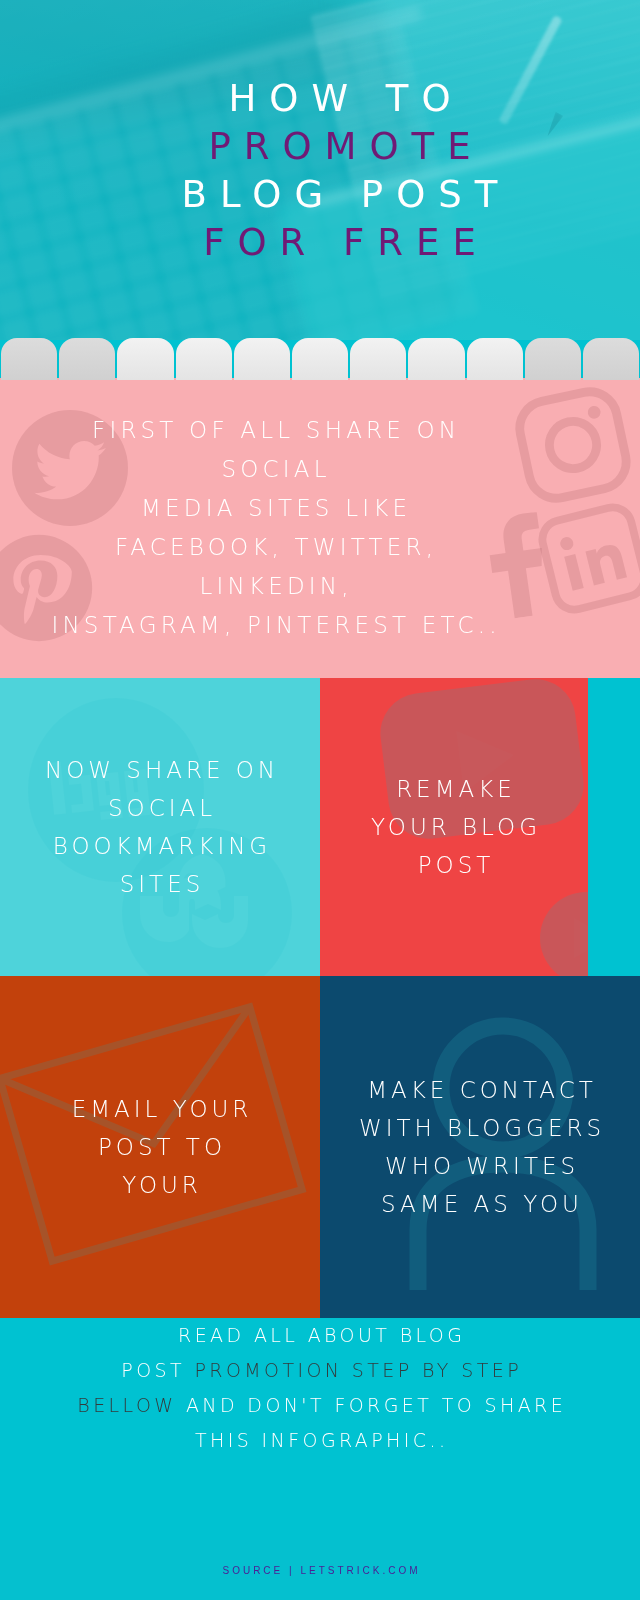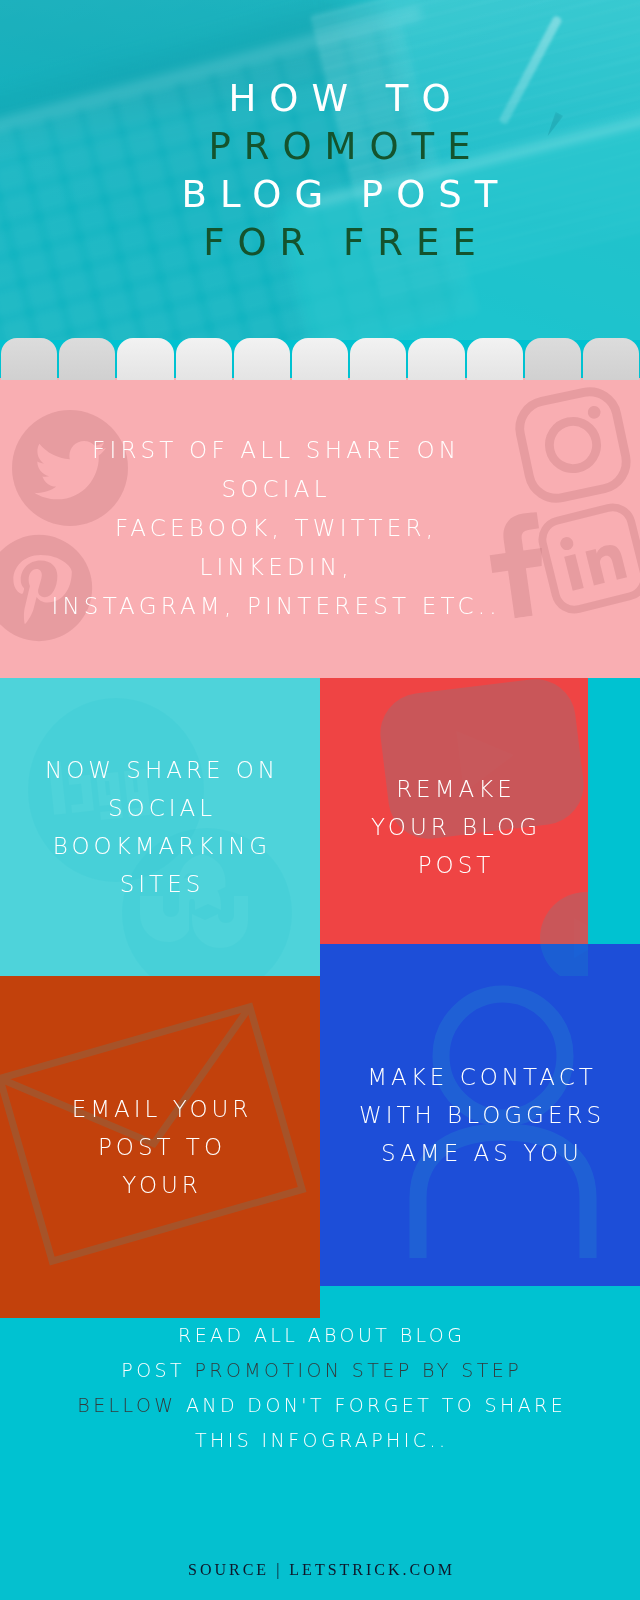--- a/index.html
+++ b/index.html
@@ -86,21 +86,21 @@
     position:absolute; left:0; top:0; width:640px; height:340px;
     display:flex; flex-direction:column; align-items:center; justify-content:center;
     gap:11px; z-index:5;padding-left:39px;
   }
   .title-line {
     font-size:37px; font-weight:400; letter-spacing:13px;
     text-indent:13px; line-height:1.0; white-space:nowrap;
     font-family:"DejaVu Sans", sans-serif;
   }
   .t-light { color:#ffffff; }
-  .t-dark  { color:#14532d; }
+  .t-dark  { color:#701a75; }
 
   
   .scallops {
     position:absolute; left:0; top:338px; width:640px; height:42px;
     display:flex; z-index:6;
   }
   .scallop {
     flex:1 1 0; height:42px; margin:0 1px;
     background:linear-gradient(180deg,#f2f2f2 0%, #e4e4e4 100%);
     border-radius:16px 16px 0 0;
@@ -131,21 +131,21 @@
   }
 
   
   .quad {
     position:absolute; overflow:hidden;
     display:flex; align-items:center; justify-content:center;
   }
   .q-tl { left:0;   top:678px;  width:320px; height:298px; background:#4ed3da; }
   .q-tr { left:320px;top:678px; width:268px; height:298px; background:#ef4444; }
   .q-bl { left:0;   top:976px;  width:320px; height:342px; background:#c2410c; }
-  .q-br { left:320px;top:944px; width:320px; height:342px; background:#1d4ed8; }
+  .q-br { left:320px;top:976px; width:320px; height:342px; background:#0c4a6e; }
 
   .quad-text {
     position:relative; z-index:4; text-align:center; color:#ffffff;
     font-family:"DejaVu Sans", sans-serif; font-weight:300;
   }
   .quad-text .ln {
     font-size:23px; letter-spacing:4px; text-indent:4px;
     line-height:38px; white-space:nowrap;
   }
   .quad .wm { position:absolute; opacity:0.17; z-index:1; }
@@ -163,22 +163,22 @@
     font-family:"DejaVu Sans", sans-serif; font-weight:300;
     color:#ffffff;
   }
   .footer .ln .dk { color:#333a3c; }
 
   .sourcebar {
     position:absolute; left:0; top:1540px; width:640px; height:60px;
     background:#05c0cf; display:flex; align-items:center; justify-content:center;
   }
   .source-text {
-    font-size:16px; letter-spacing:3px; text-indent:3px; color:#0f172a;
-    font-family:Liberation Serif, serif; font-weight:300;
+    font-size:10px; letter-spacing:3px; text-indent:3px; color:#4c1d95;
+    font-family:Liberation Sans, sans-serif; font-weight:300;
   }
 </style>
 </head>
 <body>
 
 <div class="infographic">
 
   <div class="header">
     <div class="photo-base"></div>
     <div class="laptop-screen"></div>
@@ -240,20 +240,21 @@
     <svg class="watermark wm-linkedin" width="105" height="105" viewBox="0 0 120 120" style="transform:rotate(-14deg)">
       <rect x="8" y="8" width="104" height="104" rx="22" fill="none" stroke="currentColor" stroke-width="9"></rect>
       <rect x="28" y="50" width="13" height="40" fill="currentColor"></rect>
       <circle cx="34.5" cy="36" r="7.5" fill="currentColor"></circle>
       <path fill="currentColor" d="M53 50h12v5.5c1.8-3.2 6-6.5 12.2-6.5 11 0 14.8 6.6 14.8 17.4V90H80V69.4c0-5.4-1.9-9.1-6.8-9.1-3.7 0-5.9 2.5-6.9 4.9-.3.9-.4 2.1-.4 3.3V90H53z"></path>
     </svg>
 
     <div class="pink-text">
       <div class="ln">FIRST OF ALL SHARE ON</div>
       <div class="ln">SOCIAL</div>
+      <div class="ln">MEDIA SITES LIKE</div>
       <div class="ln">FACEBOOK, TWITTER,</div>
       <div class="ln">LINKEDIN,</div>
       <div class="ln">INSTAGRAM, PINTEREST ETC..</div>
     </div>
   </div>
 
   <div class="quad q-tl">
     <svg class="wm" width="185" height="185" viewBox="0 0 185 185" style="left:24px; top:20px;">
       <ellipse cx="92" cy="92" rx="88" ry="92" fill="#2bc4cf"></ellipse>
       <g fill="#4ed3da" transform="translate(24,58) rotate(-6 70 35)">
@@ -302,20 +303,21 @@
   </div>
 
   <div class="quad q-br">
     <svg class="wm-outline" width="210" height="290" viewBox="0 0 210 290" style="left:78px; top:32px;">
       <circle cx="105" cy="80" r="62" fill="none" stroke="#2cc0cb" stroke-width="17"></circle>
       <path d="M20 282v-60c0-47 38-66 85-66s85 19 85 66v60" fill="none" stroke="#2cc0cb" stroke-width="17"></path>
     </svg>
     <div class="quad-text">
       <div class="ln">MAKE CONTACT</div>
       <div class="ln">WITH BLOGGERS</div>
+      <div class="ln">WHO WRITES</div>
       <div class="ln">SAME AS YOU</div>
     </div>
   </div>
 
   <div class="footer">
     <div class="ln">
       <span>READ ALL ABOUT BLOG</span>
     </div>
     <div class="ln">
       <span>POST </span><span class="dk">PROMOTION STEP BY STEP</span>

